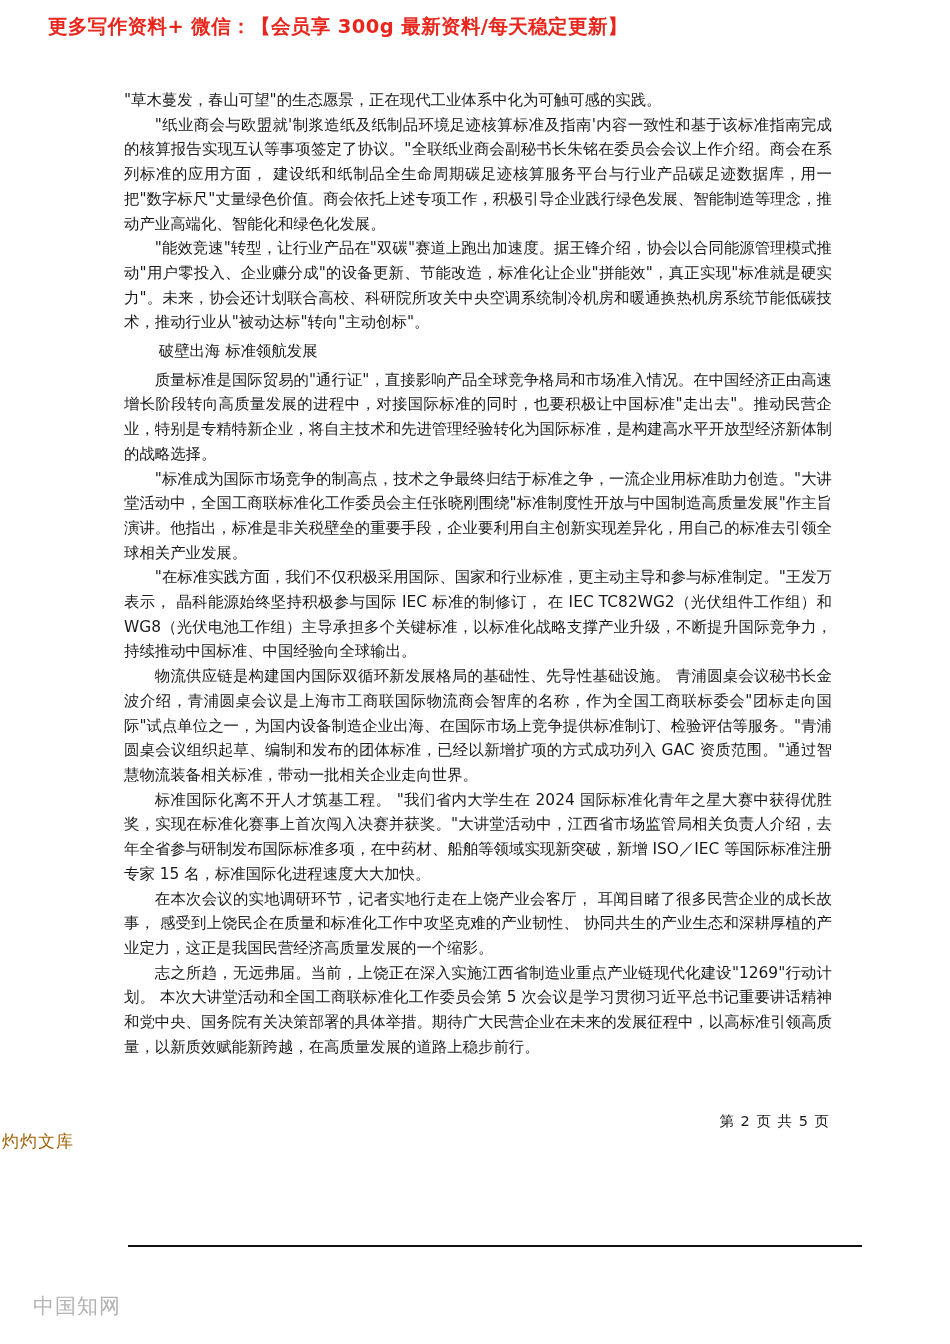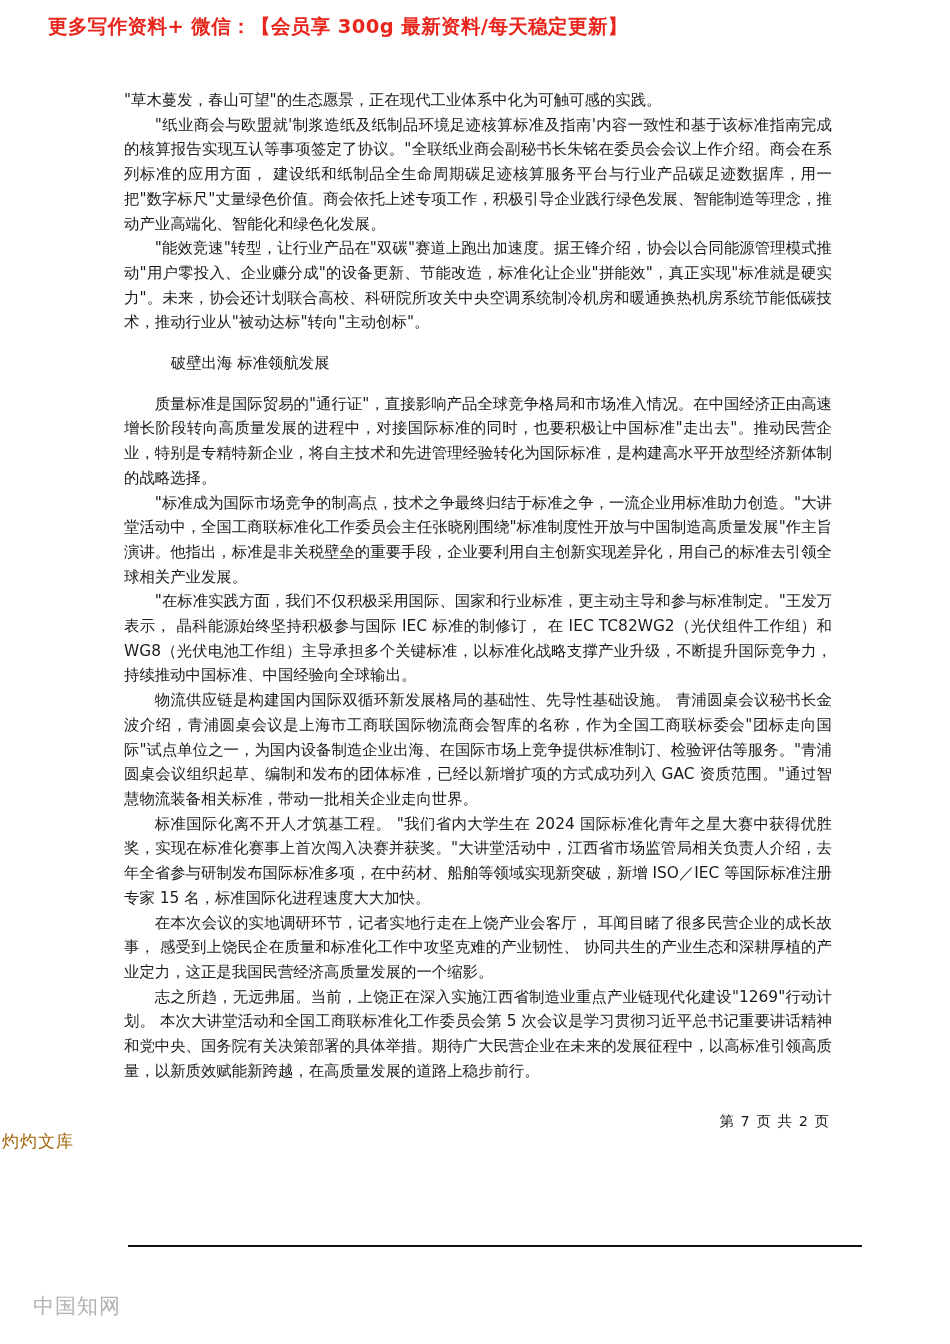--- a/index.html
+++ b/index.html
@@ -51,21 +51,21 @@
     text-align: justify;
     text-justify: inter-ideograph;
     text-indent: 2em;
     font-family: "DejaVu Sans", "Liberation Sans", sans-serif;
     word-break: break-all;
   }
   .para.no-indent {
     text-indent: 0;
   }
   .subhead {
-    margin: 16px;
+    margin: 4px;
     font-size: 15.4px;
     line-height: 24.7px;
     color: #1a1a1a;
     text-indent: 2em;
     font-weight: normal;
   }
 
   
   .page-number {
     position: absolute;
@@ -138,21 +138,21 @@
     <p class="para">质量标准是国际贸易的"通行证"，直接影响产品全球竞争格局和市场准入情况。在中国经济正由高速增长阶段转向高质量发展的进程中，对接国际标准的同时，也要积极让中国标准"走出去"。推动民营企业，特别是专精特新企业，将自主技术和先进管理经验转化为国际标准，是构建高水平开放型经济新体制的战略选择。</p>
     <p class="para">"标准成为国际市场竞争的制高点，技术之争最终归结于标准之争，一流企业用标准助力创造。"大讲堂活动中，全国工商联标准化工作委员会主任张晓刚围绕"标准制度性开放与中国制造高质量发展"作主旨演讲。他指出，标准是非关税壁垒的重要手段，企业要利用自主创新实现差异化，用自己的标准去引领全球相关产业发展。</p>
     <p class="para">"在标准实践方面，我们不仅积极采用国际、国家和行业标准，更主动主导和参与标准制定。"王发万表示， 晶科能源始终坚持积极参与国际 IEC 标准的制修订， 在 IEC TC82WG2（光伏组件工作组）和 WG8（光伏电池工作组）主导承担多个关键标准，以标准化战略支撑产业升级，不断提升国际竞争力，持续推动中国标准、中国经验向全球输出。</p>
     <p class="para">物流供应链是构建国内国际双循环新发展格局的基础性、先导性基础设施。 青浦圆桌会议秘书长金波介绍，青浦圆桌会议是上海市工商联国际物流商会智库的名称，作为全国工商联标委会"团标走向国际"试点单位之一，为国内设备制造企业出海、在国际市场上竞争提供标准制订、检验评估等服务。"青浦圆桌会议组织起草、编制和发布的团体标准，已经以新增扩项的方式成功列入 GAC 资质范围。"通过智慧物流装备相关标准，带动一批相关企业走向世界。</p>
     <p class="para">标准国际化离不开人才筑基工程。 "我们省内大学生在 2024 国际标准化青年之星大赛中获得优胜奖，实现在标准化赛事上首次闯入决赛并获奖。"大讲堂活动中，江西省市场监管局相关负责人介绍，去年全省参与研制发布国际标准多项，在中药材、船舶等领域实现新突破，新增 ISO／IEC 等国际标准注册专家 15 名，标准国际化进程速度大大加快。</p>
     <p class="para">在本次会议的实地调研环节，记者实地行走在上饶产业会客厅， 耳闻目睹了很多民营企业的成长故事， 感受到上饶民企在质量和标准化工作中攻坚克难的产业韧性、 协同共生的产业生态和深耕厚植的产业定力，这正是我国民营经济高质量发展的一个缩影。</p>
     <p class="para">志之所趋，无远弗届。当前，上饶正在深入实施江西省制造业重点产业链现代化建设"1269"行动计划。 本次大讲堂活动和全国工商联标准化工作委员会第 5 次会议是学习贯彻习近平总书记重要讲话精神和党中央、国务院有关决策部署的具体举措。期待广大民营企业在未来的发展征程中，以高标准引领高质量，以新质效赋能新跨越，在高质量发展的道路上稳步前行。</p>
 
   </div>
 
-  <div class="page-number">第 7 页 共 2 页</div>
+  <div class="page-number">第 2 页 共 5 页</div>
 
   <div class="library-watermark">灼灼文库</div>
 
   <div class="bottom-rule"></div>
 
   <div class="cnki-footer">
     <span class="cnki-name">中国知网</span>
     <span class="cnki-url">https://www.https.net</span>
   </div>
 

